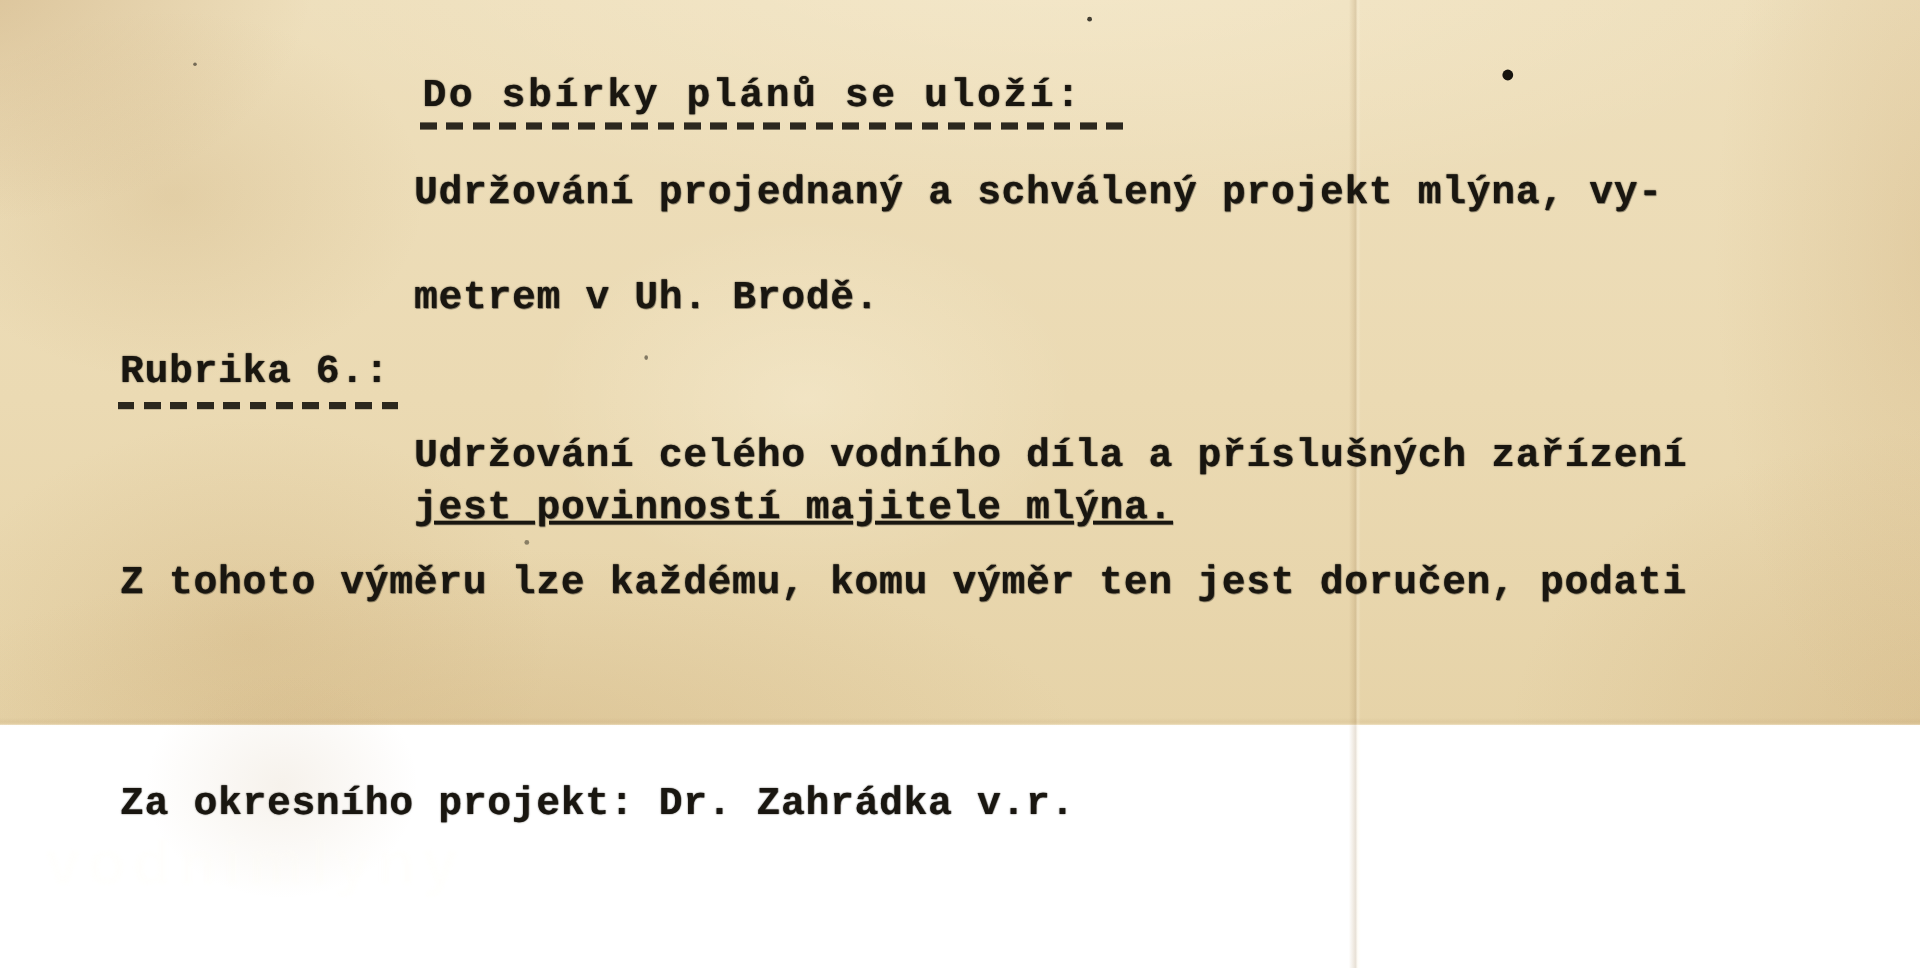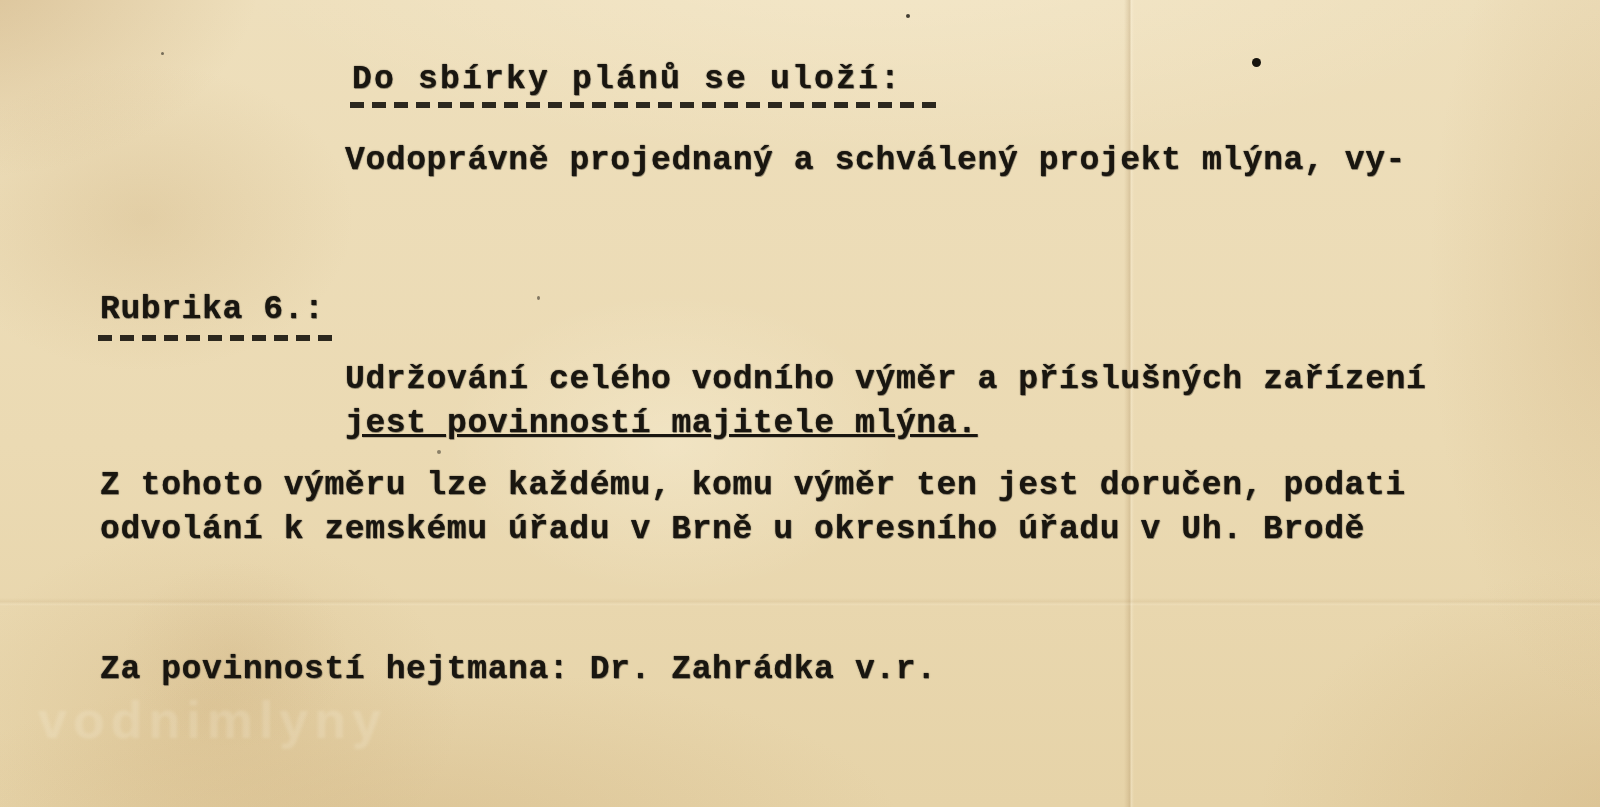--- a/index.html
+++ b/index.html
@@ -1,21 +1,21 @@
 <!DOCTYPE html>
 <html><head>
 <meta charset="utf-8">
 <style>
   html,body{margin:0;padding:0;}
   body{
     width:1600px;height:807px;overflow:hidden;
     font-family:"Liberation Mono","DejaVu Sans Mono",monospace;
   }
   .page{
-    position:relative;width:1600px;height:807px;
+    position:relative;width:1600px;height:604px;
     background:
       radial-gradient(ellipse 420px 300px at -2% -4%, rgba(186,148,95,0.38), transparent 70%),
       radial-gradient(ellipse 300px 220px at 9% 27%, rgba(190,155,100,0.22), transparent 70%),
       radial-gradient(ellipse 260px 600px at 101% 35%, rgba(198,163,108,0.28), transparent 72%),
       radial-gradient(ellipse 520px 360px at 102% 102%, rgba(196,160,104,0.33), transparent 72%),
       radial-gradient(ellipse 700px 230px at 25% 103%, rgba(198,164,110,0.30), transparent 72%),
       radial-gradient(ellipse 360px 260px at 13% 88%, rgba(192,156,100,0.22), transparent 70%),
       radial-gradient(ellipse 900px 300px at 55% -8%, rgba(255,248,228,0.35), transparent 75%),
       radial-gradient(ellipse 300px 200px at 42% 55%, rgba(255,250,232,0.30), transparent 75%),
       linear-gradient(180deg,#eedfbc 0%,#ebdab3 55%,#e6d3a8 100%);
@@ -74,32 +74,32 @@
 
   <div class="fold-vertical"></div>
   <div class="fold-horizontal"></div>
   <div class="stain"></div>
 
   <div class="watermark">vodnimlyny</div>
 
   <div class="ink heading" style="left:352px;top:58px;">Do sbírky plánů se uloží:</div>
   <div class="dashline" style="left:350px;top:102px;width:588px;"></div>
 
-  <div class="ink" style="left:345px;top:139px;">Vodoprávně projednaný a schválený projekt mlýna, vy-</div>
+  <div class="ink" style="left:345px;top:139px;">Udržování projednaný a schválený projekt mlýna, vy-</div>
+  <div class="ink" style="left:345px;top:227px;">metrem v Uh. Brodě.</div>
 
   <div class="ink" style="left:100px;top:288px;">Rubrika 6.:</div>
   <div class="dashline" style="left:98px;top:335px;width:238px;"></div>
 
-  <div class="ink" style="left:345px;top:358px;">Udržování celého vodního výměr a příslušných zařízení</div>
+  <div class="ink" style="left:345px;top:358px;">Udržování celého vodního díla a příslušných zařízení</div>
   <div class="ink" style="left:345px;top:402px;text-decoration:underline;">jest povinností majitele mlýna.</div>
 
   <div class="ink" style="left:100px;top:464px;">Z tohoto výměru lze každému, komu výměr ten jest doručen, podati</div>
-  <div class="ink" style="left:100px;top:508px;">odvolání k zemskému úřadu v Brně u okresního úřadu v Uh. Brodě</div>
 
-  <div class="ink" style="left:100px;top:648px;">Za povinností hejtmana: Dr. Zahrádka v.r.</div>
+  <div class="ink" style="left:100px;top:648px;">Za okresního projekt: Dr. Zahrádka v.r.</div>
 
   <div class="speck s1"></div>
   <div class="speck s2"></div>
   <div class="speck s3"></div>
   <div class="speck s4"></div>
   <div class="speck s5"></div>
 
 </div>
 
 </body></html>

